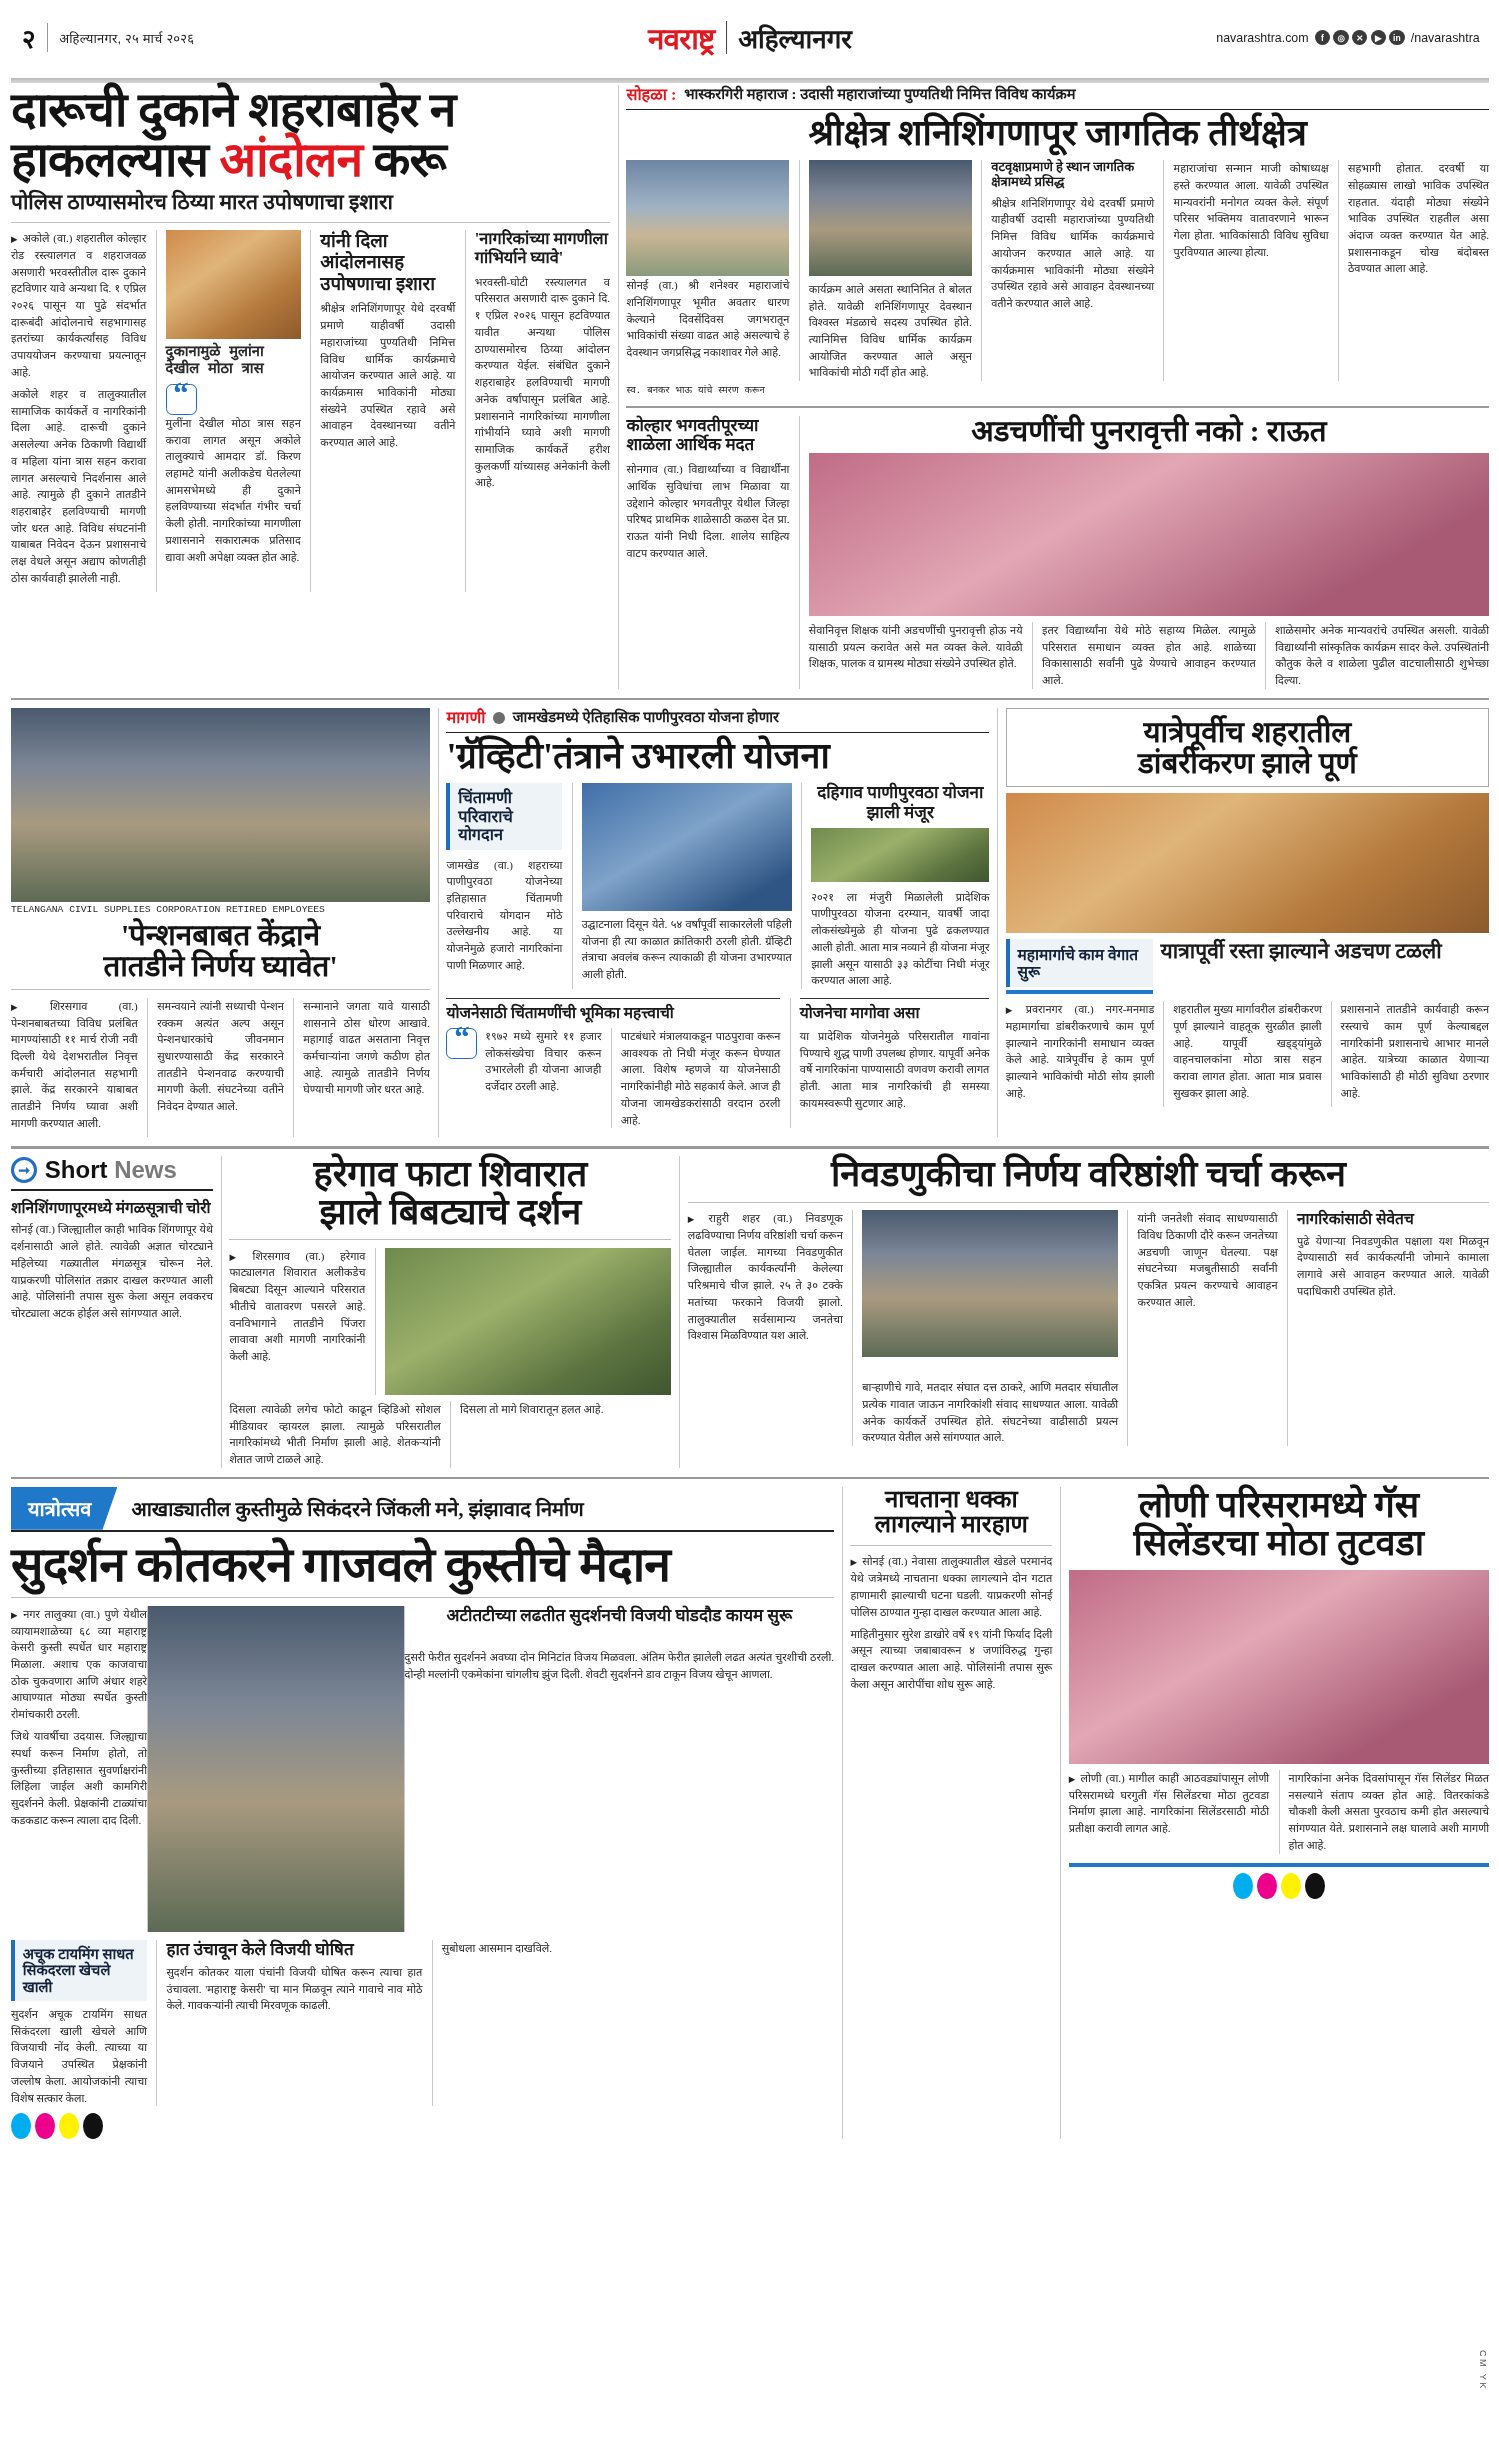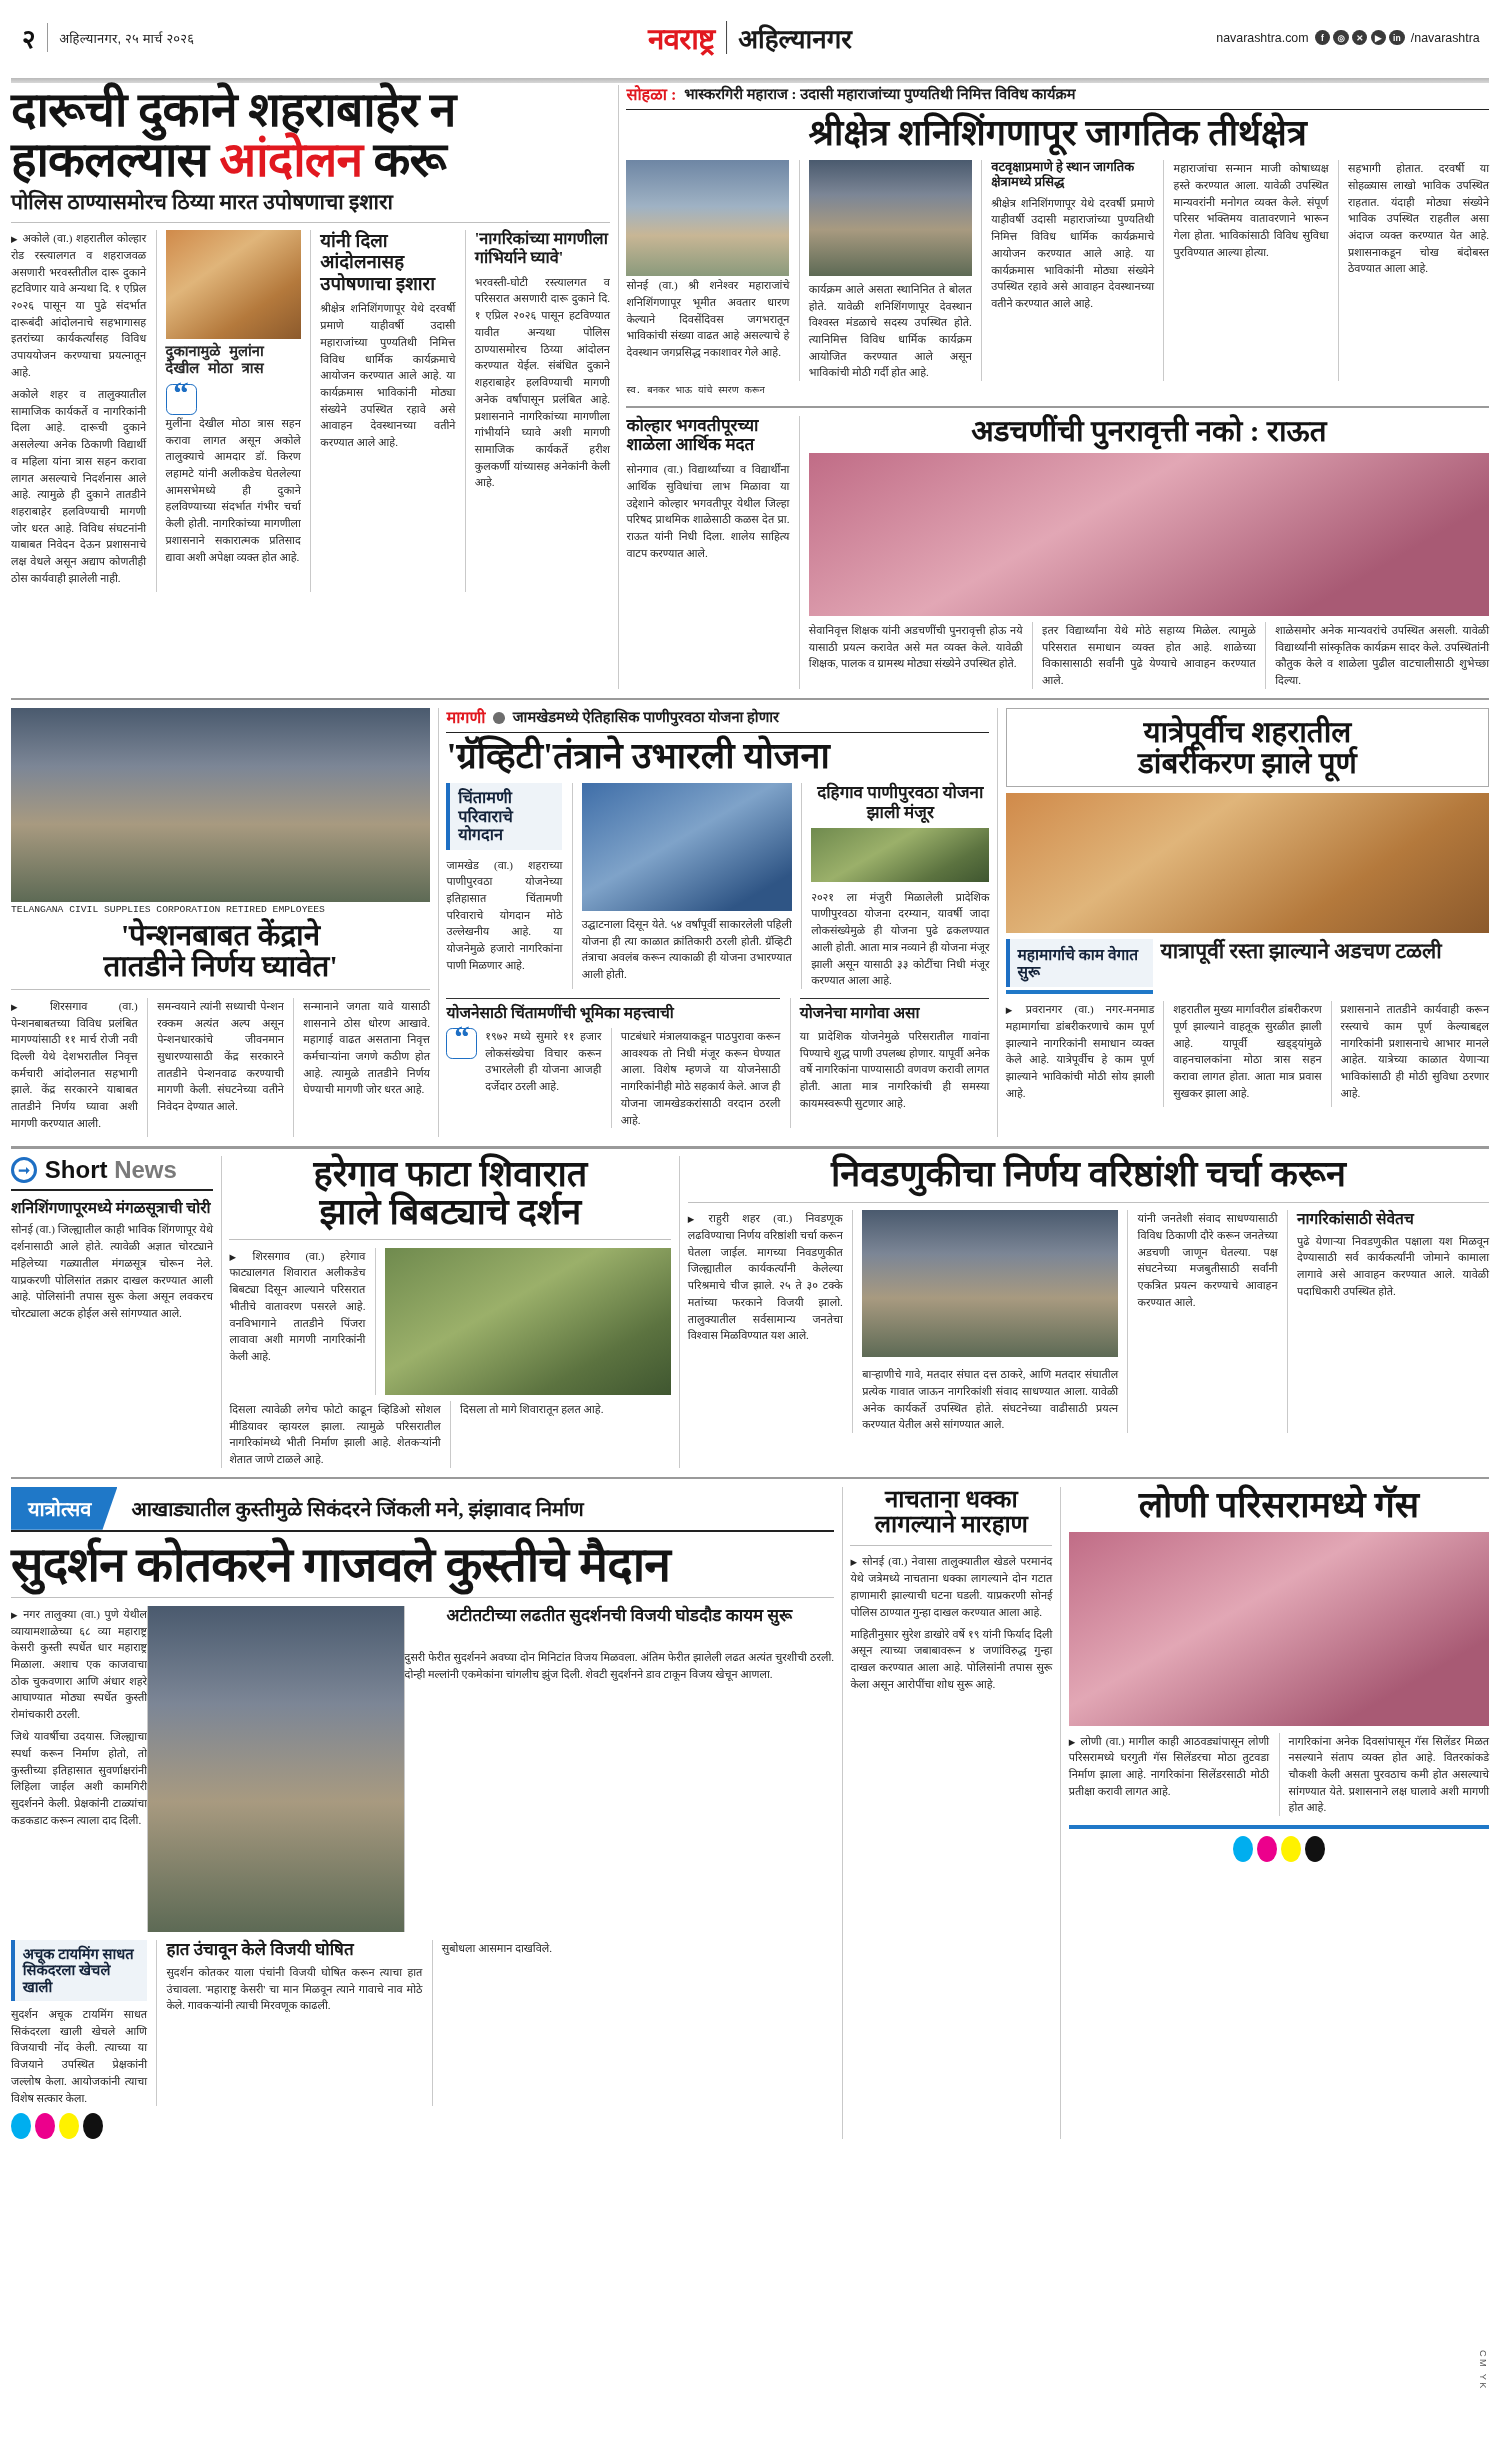--- a/index.html
+++ b/index.html
@@ -366,21 +366,21 @@
     <div style="flex:1">
       <h1 class="head hl-xl" style="text-align:center">निवडणुकीचा निर्णय वरिष्ठांशी चर्चा करून</h1>
       <div class="hline"></div>
       <div class="band" style="gap:9.3px">
         <div style="width:155px" class="body-col">
           <p class="lead">राहुरी शहर (वा.) निवडणूक लढविण्याचा निर्णय वरिष्ठांशी चर्चा करून घेतला जाईल. मागच्या निवडणुकीत जिल्ह्यातील कार्यकर्त्यांनी केलेल्या परिश्रमाचे चीज झाले. २५ ते ३० टक्के मतांच्या फरकाने विजयी झालो. तालुक्यातील सर्वसामान्य जनतेचा विश्वास मिळविण्यात यश आले.</p>
         </div>
         <div class="vline"></div>
         <div style="width:256px">
           <div class="ph crowd" style="height:147px"></div>
-          <div class="body-col" style="margin-top:9px">बाऱ्हाणीचे गावे, मतदार संघात दत्त ठाकरे, आणि मतदार संघातील प्रत्येक गावात जाऊन नागरिकांशी संवाद साधण्यात आला. यावेळी अनेक कार्यकर्ते उपस्थित होते. संघटनेच्या वाढीसाठी प्रयत्न करण्यात येतील असे सांगण्यात आले.</div>
+          <div class="body-col" style="margin-top:22px">बाऱ्हाणीचे गावे, मतदार संघात दत्त ठाकरे, आणि मतदार संघातील प्रत्येक गावात जाऊन नागरिकांशी संवाद साधण्यात आला. यावेळी अनेक कार्यकर्ते उपस्थित होते. संघटनेच्या वाढीसाठी प्रयत्न करण्यात येतील असे सांगण्यात आले.</div>
         </div>
         <div class="vline"></div>
         <div style="width:140px" class="body-col">यांनी जनतेशी संवाद साधण्यासाठी विविध ठिकाणी दौरे करून जनतेच्या अडचणी जाणून घेतल्या. पक्ष संघटनेच्या मजबुतीसाठी सर्वांनी एकत्रित प्रयत्न करण्याचे आवाहन करण्यात आले.</div>
         <div class="vline"></div>
         <div style="flex:1">
           <div class="sub-bold" style="font-size:15.5px">नागरिकांसाठी सेवेतच</div>
           <div class="body-col" style="margin-top:4.7px">पुढे येणाऱ्या निवडणुकीत पक्षाला यश मिळवून देण्यासाठी सर्व कार्यकर्त्यांनी जोमाने कामाला लागावे असे आवाहन करण्यात आले. यावेळी पदाधिकारी उपस्थित होते.</div>
         </div>
       </div>
     </div>
@@ -444,20 +444,21 @@
       <div class="body-col">
         <p class="lead">सोनई (वा.) नेवासा तालुक्यातील खेडले परमानंद येथे जत्रेमध्ये नाचताना धक्का लागल्याने दोन गटात हाणामारी झाल्याची घटना घडली. याप्रकरणी सोनई पोलिस ठाण्यात गुन्हा दाखल करण्यात आला आहे.</p>
         <p>माहितीनुसार सुरेश डाखोरे वर्षे १९ यांनी फिर्याद दिली असून त्याच्या जबाबावरून ४ जणांविरुद्ध गुन्हा दाखल करण्यात आला आहे. पोलिसांनी तपास सुरू केला असून आरोपींचा शोध सुरू आहे.</p>
       </div>
     </div>
 
     <div class="vline"></div>
 
     <div style="flex:1">
       <h1 class="head hl-xl" style="text-align:center">लोणी परिसरामध्ये गॅस</h1>
+      <h1 class="head hl-xl" style="text-align:center">सिलेंडरचा मोठा तुटवडा</h1>
       <div class="ph pink" style="height:194px;margin-top:7.8px"></div>
       <div class="band" style="gap:9.3px;margin-top:6.2px">
         <div style="flex:1" class="body-col">
           <p class="lead">लोणी (वा.) मागील काही आठवड्यांपासून लोणी परिसरामध्ये घरगुती गॅस सिलेंडरचा मोठा तुटवडा निर्माण झाला आहे. नागरिकांना सिलेंडरसाठी मोठी प्रतीक्षा करावी लागत आहे.</p>
         </div>
         <div class="vline"></div>
         <div style="flex:1" class="body-col">नागरिकांना अनेक दिवसांपासून गॅस सिलेंडर मिळत नसल्याने संताप व्यक्त होत आहे. वितरकांकडे चौकशी केली असता पुरवठाच कमी होत असल्याचे सांगण्यात येते. प्रशासनाने लक्ष घालावे अशी मागणी होत आहे.</div>
       </div>
       <div class="blue-rule" style="margin-top:9.3px"></div>
       <div class="cmyk" style="justify-content:center">

